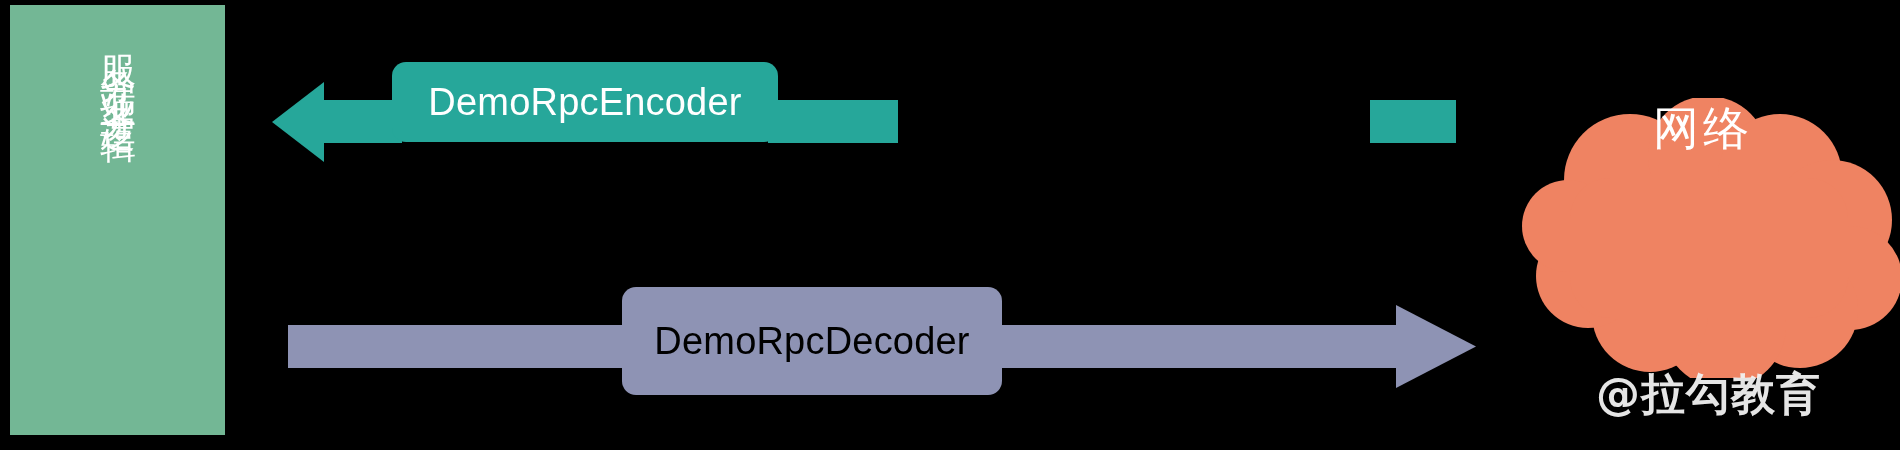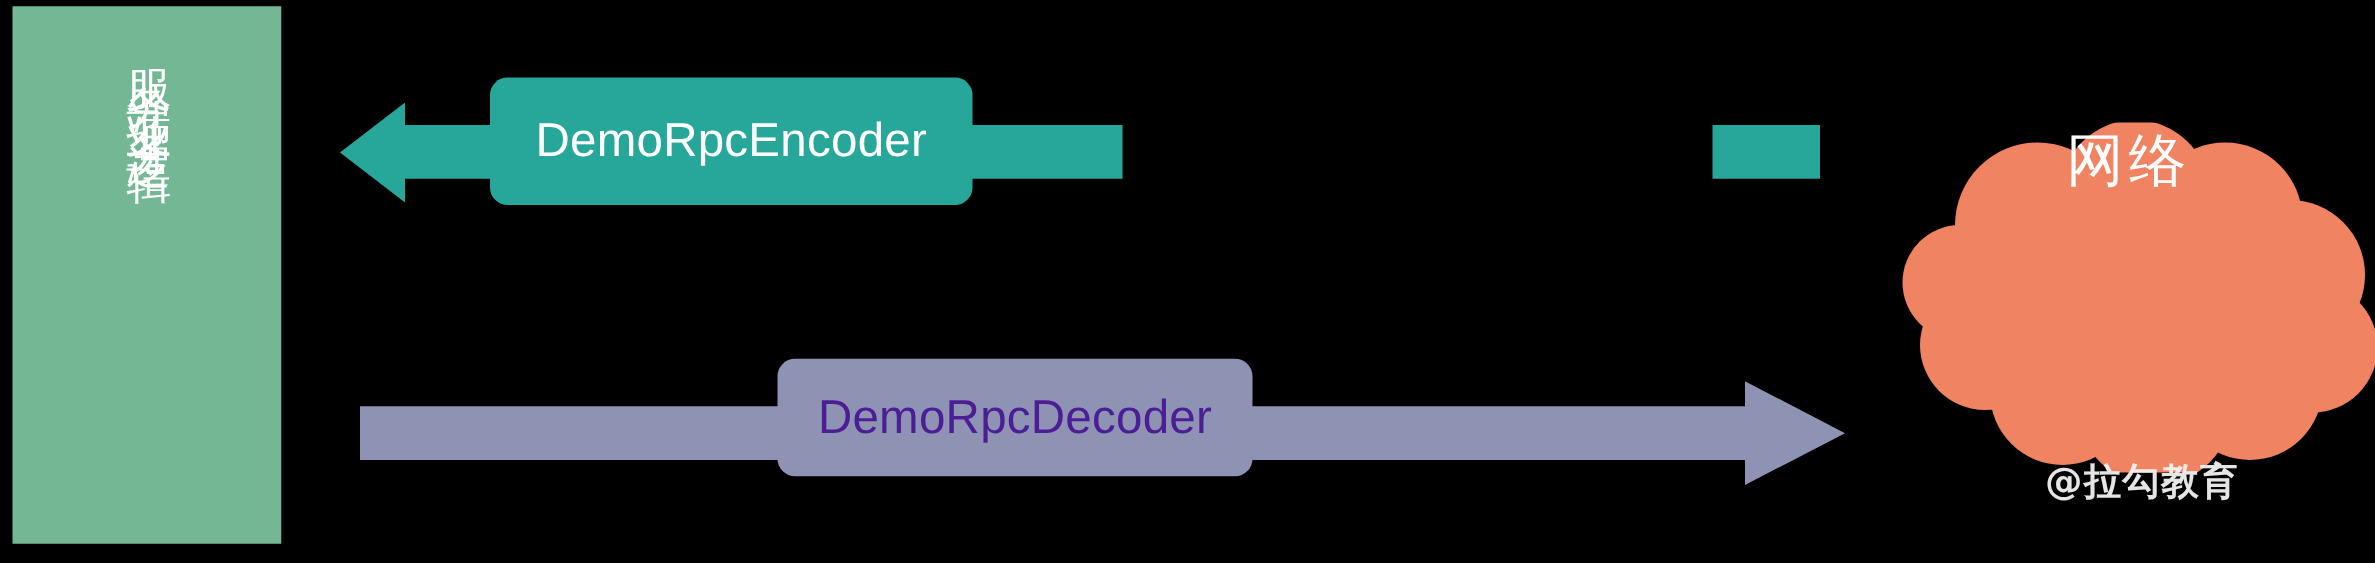--- a/index.html
+++ b/index.html
@@ -79,21 +79,21 @@
     position: absolute;
     left: 1370px;
     top: 100px;
     width: 86px;
     height: 43px;
     background: #26a79a;
   }
   .teal-box {
     position: absolute;
     top: 62px;
-    height: 102px;
+    height: 80px;
     background: #26a79a;
     border-radius: 14px;
     display: flex;
     align-items: center;
     justify-content: center;
     color: #ffffff;
     font-size: 38px;
     font-weight: 400;
     letter-spacing: 0.2px;
     box-sizing: border-box;
@@ -124,27 +124,27 @@
     width: 80px;
     height: 83px;
     background: #8e93b4;
     clip-path: polygon(0% 0%, 100% 50%, 0% 100%);
   }
   .purple-box {
     position: absolute;
     left: 622px;
     top: 287px;
     width: 380px;
-    height: 94px;
+    height: 108px;
     background: #8e93b4;
     border-radius: 14px;
     display: flex;
     align-items: center;
     justify-content: center;
-    color: #4c1d95;
+    color: #000000;
     font-size: 38px;
     letter-spacing: 0.2px;
     box-sizing: border-box;
   }
 
   
   .cloud {
     position: absolute;
     left: 1512px;
     top: 98px;
@@ -169,24 +169,24 @@
     font-size: 46px;
     letter-spacing: 4px;
     font-family: Liberation Sans, sans-serif;
     padding-right: 6px;
     box-sizing: border-box;
   }
 
   
   .watermark {
     position: absolute;
-    left: 1636px;
+    left: 1596px;
     top: 365px;
     color: #f2f2f2;
-    font-size: 30px;
+    font-size: 44px;
     font-weight: bold;
     letter-spacing: 1px;
     font-family: "DejaVu Sans", "Liberation Sans", sans-serif;
     opacity: 0.95;
   }
 </style>
 </head>
 <body>
 
 <div class="canvas">

